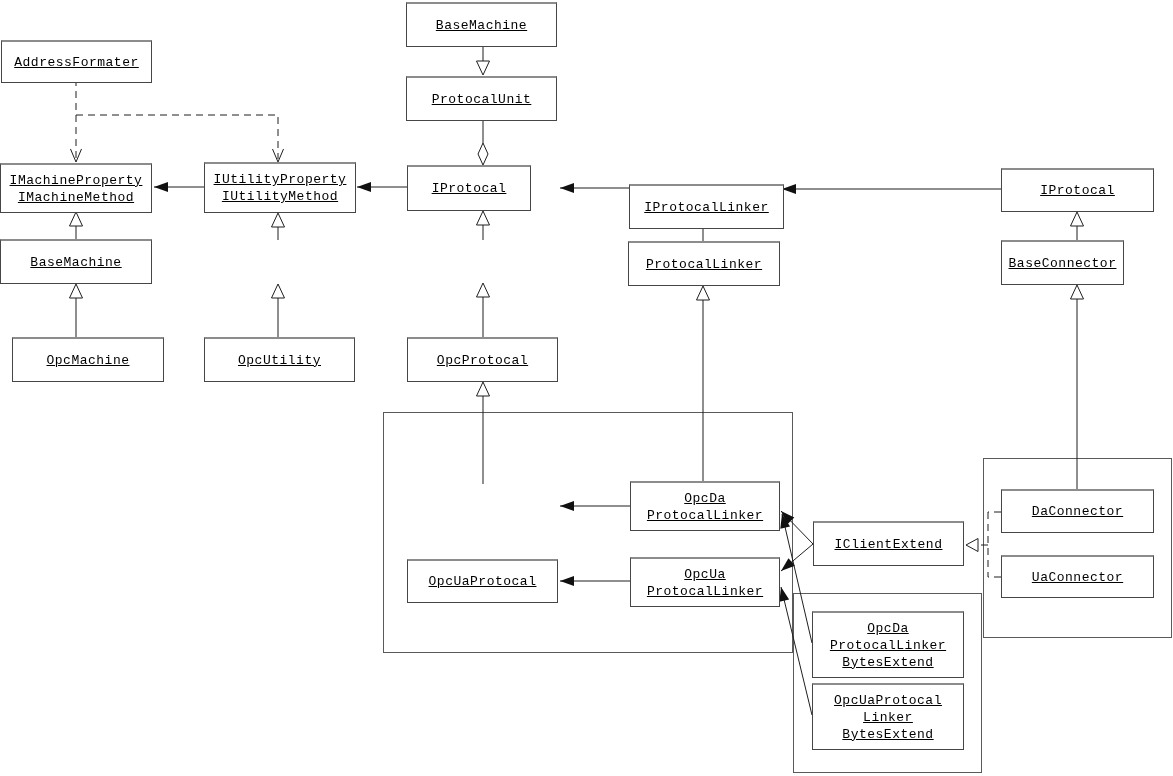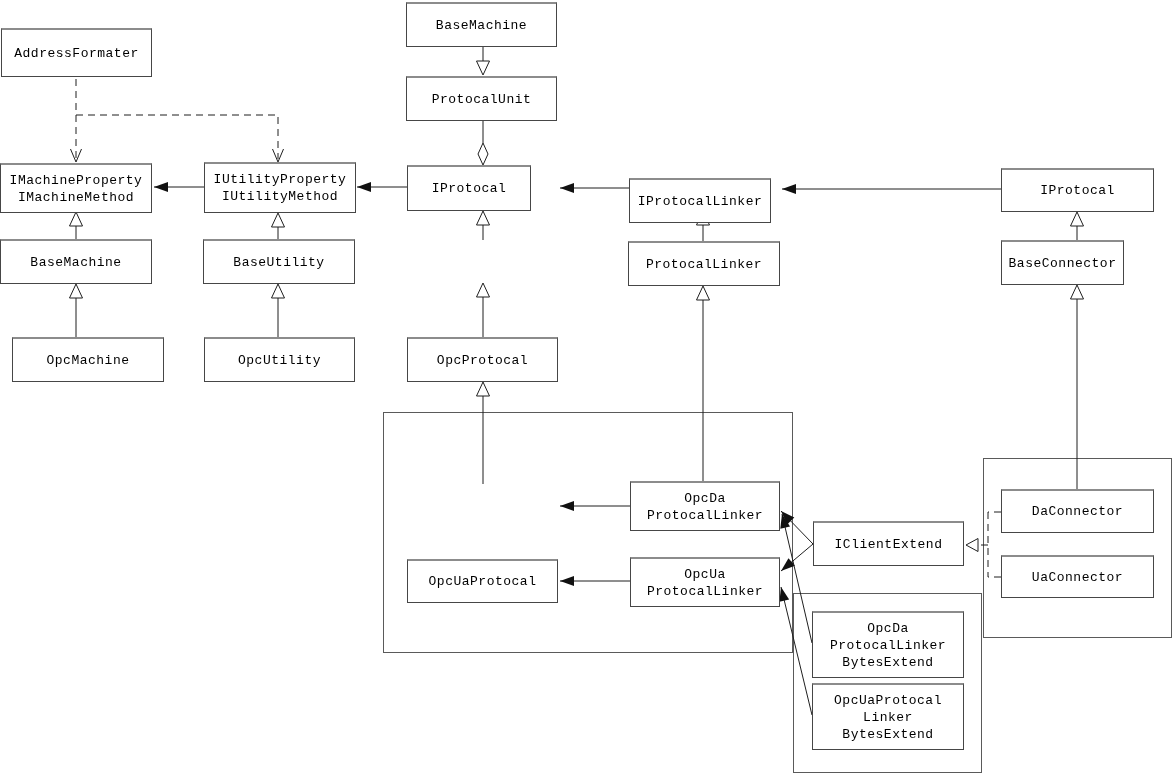--- a/index.html
+++ b/index.html
@@ -11,21 +11,21 @@
   .group{
     position:absolute;border:1px solid #5a5a5a;background:transparent;z-index:1;
     box-sizing:border-box;
   }
   .edges{position:absolute;left:0;top:0;width:1173px;height:776px;z-index:2;pointer-events:none;}
   .box{
     position:absolute;background:#ffffff;
     border:1px solid #464646;border-top:2px solid #8c8c8c;
     box-sizing:border-box;z-index:3;
     display:flex;align-items:center;justify-content:center;text-align:center;
-    font-size:13px;line-height:17px;white-space:pre-line;letter-spacing:0.5px;
+    font-size:13px;line-height:17px;white-space:pre-line;letter-spacing:0.5px;text-decoration:underline;
   }
   .edge-line{stroke:#1f1f1f;stroke-width:1;fill:none;}
   .edge-dashed{stroke:#1f1f1f;stroke-width:1;fill:none;stroke-dasharray:7 5;}
   .tri-open{fill:#ffffff;stroke:#1f1f1f;stroke-width:1;}
   .diamond-open{fill:#ffffff;stroke:#1f1f1f;stroke-width:1;}
   .v-arrow{fill:none;stroke:#1f1f1f;stroke-width:1;}
 </style>
 </head>
 <body>
 
@@ -137,38 +137,37 @@
     <g>
       <path class="edge-line" d="M812,715 L781,587" marker-end="url(#mF)"></path>
     </g>
 
     <g>
       <path class="edge-dashed" d="M1001,512 L988,512 M988,512 L988,577 M1001,577 L988,577 M988,545 L978,545"></path>
       <polygon class="tri-open" points="966,545 978,538.5 978,551.5"></polygon>
     </g>
   </svg>
 
-  <div class="box" style="left:1px;top:28px;width:151px;height:49px">AddressFormater</div>
+  <div class="box" style="left:1px;top:40px;width:151px;height:43px">AddressFormater</div>
 
   <div class="box" style="left:0px;top:163px;width:152px;height:50px">IMachineProperty
 IMachineMethod</div>
   <div class="box" style="left:0px;top:239px;width:152px;height:45px">BaseMachine</div>
   <div class="box" style="left:12px;top:337px;width:152px;height:45px">OpcMachine</div>
 
   <div class="box" style="left:204px;top:162px;width:152px;height:51px">IUtilityProperty
 IUtilityMethod</div>
-  <div class="box" style="left:203px;top:239px;width:152px;height:45px">BaseUtility</div>
   <div class="box" style="left:204px;top:337px;width:151px;height:45px">OpcUtility</div>
 
   <div class="box" style="left:406px;top:2px;width:151px;height:45px">BaseMachine</div>
   <div class="box" style="left:406px;top:76px;width:151px;height:45px">ProtocalUnit</div>
   <div class="box" style="left:407px;top:165px;width:124px;height:46px">IProtocal</div>
   <div class="box" style="left:407px;top:337px;width:151px;height:45px">OpcProtocal</div>
 
-  <div class="box" style="left:629px;top:178px;width:142px;height:45px">IProtocalLinker</div>
+  <div class="box" style="left:629px;top:184px;width:155px;height:45px">IProtocalLinker</div>
   <div class="box" style="left:628px;top:241px;width:152px;height:45px">ProtocalLinker</div>
 
   <div class="box" style="left:1001px;top:168px;width:153px;height:44px">IProtocal</div>
   <div class="box" style="left:1001px;top:240px;width:123px;height:45px">BaseConnector</div>
 
   <div class="box" style="left:630px;top:481px;width:150px;height:50px">OpcDa
 ProtocalLinker</div>
   <div class="box" style="left:407px;top:559px;width:151px;height:44px">OpcUaProtocal</div>
   <div class="box" style="left:630px;top:557px;width:150px;height:50px">OpcUa
 ProtocalLinker</div>

